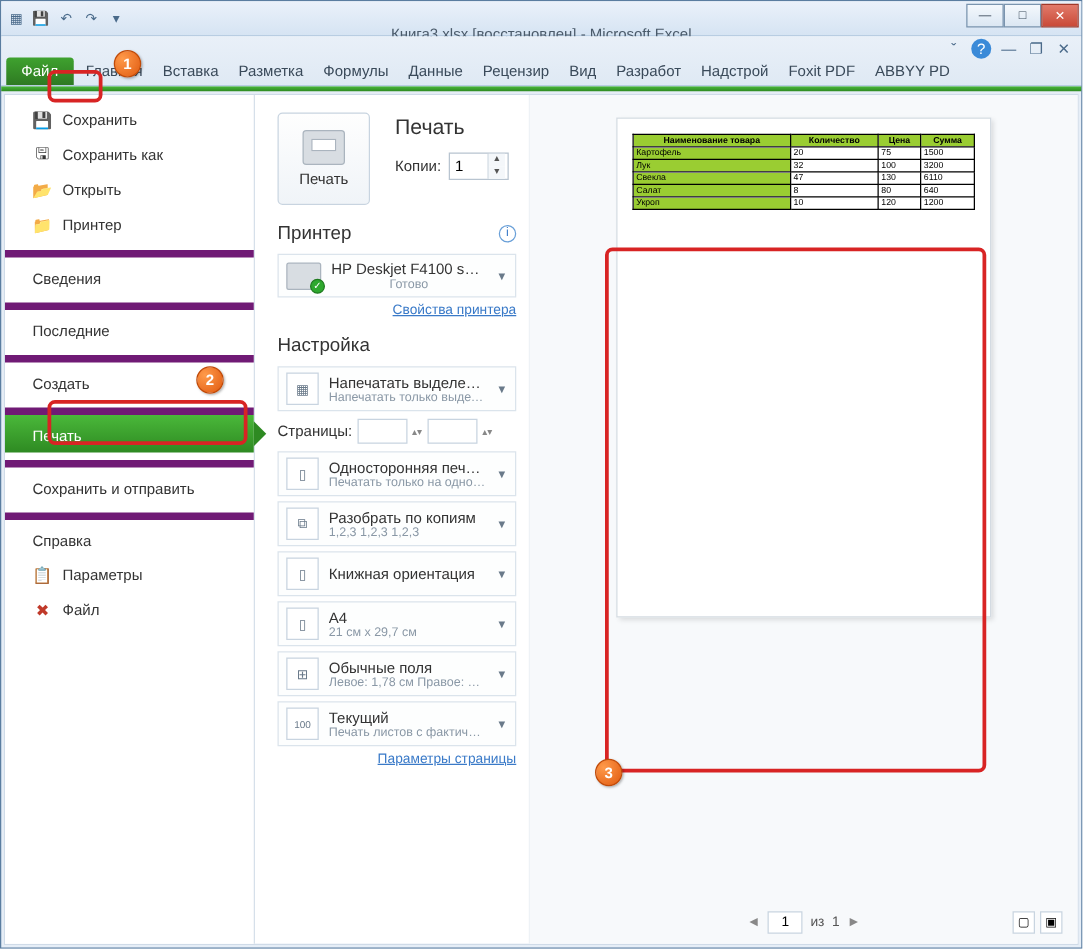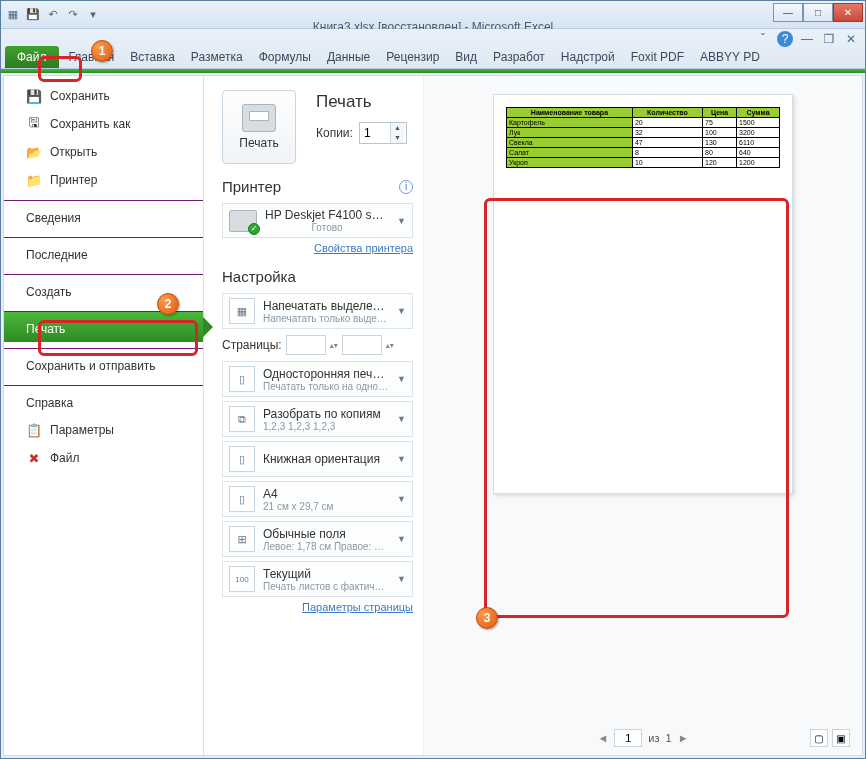--- a/index.html
+++ b/index.html
@@ -26,21 +26,21 @@
 
   
   .green-strip { height: 4px; background: linear-gradient(#4ab83a,#2e8a22); }
 
   
   .backstage { flex:1; display:flex; background:#fff; border:1px solid #cfdbe8; margin:2px; }
 
   
   .sidebar { width: 200px; background:#fff; border-right:1px solid #d6e0ea; padding:6px 0; display:flex; flex-direction:column; font-size:12px; color:#333; }
   .side-item { padding: 6px 14px 6px 22px; display:flex; align-items:center; gap:8px; cursor:pointer; position:relative; }
-  .side-item.sep { border-top:1px solid #701a75; margin-top:6px; padding-top:10px; }
+  .side-item.sep { border-top:6px solid #701a75; margin-top:6px; padding-top:10px; }
   .side-item.selected { background: linear-gradient(#4ab83a,#2e8a22); color:#fff; font-weight:500; position:relative; }
   .side-item.selected::after { content:""; position:absolute; right:-10px; top:50%; transform:translateY(-50%); border-left:10px solid #2e8a22; border-top:10px solid transparent; border-bottom:10px solid transparent; }
   .side-ic { width:16px; height:16px; display:inline-flex; align-items:center; justify-content:center; font-size:13px; }
 
   
   .settings { width: 220px; padding: 14px 10px 10px 18px; border-right:1px solid #eef2f6; font-size:12px; color:#333; overflow:hidden; }
   .print-top { display:flex; align-items:flex-start; gap:20px; }
   .big-print-btn { width:74px; height:74px; border:1px solid #c8d4e0; background:linear-gradient(#fefefe,#f0f4f8); border-radius:4px; display:flex; flex-direction:column; align-items:center; justify-content:center; gap:4px; font-size:12px; color:#333; cursor:pointer; }
   .printer-ic { width:34px; height:28px; background:#d8dde2; border:1px solid #aab4be; border-radius:3px; position:relative;}
   .printer-ic::after{content:""; position:absolute; left:6px; right:6px; top:6px; height:8px; background:#fff; border:1px solid #aab4be;}

